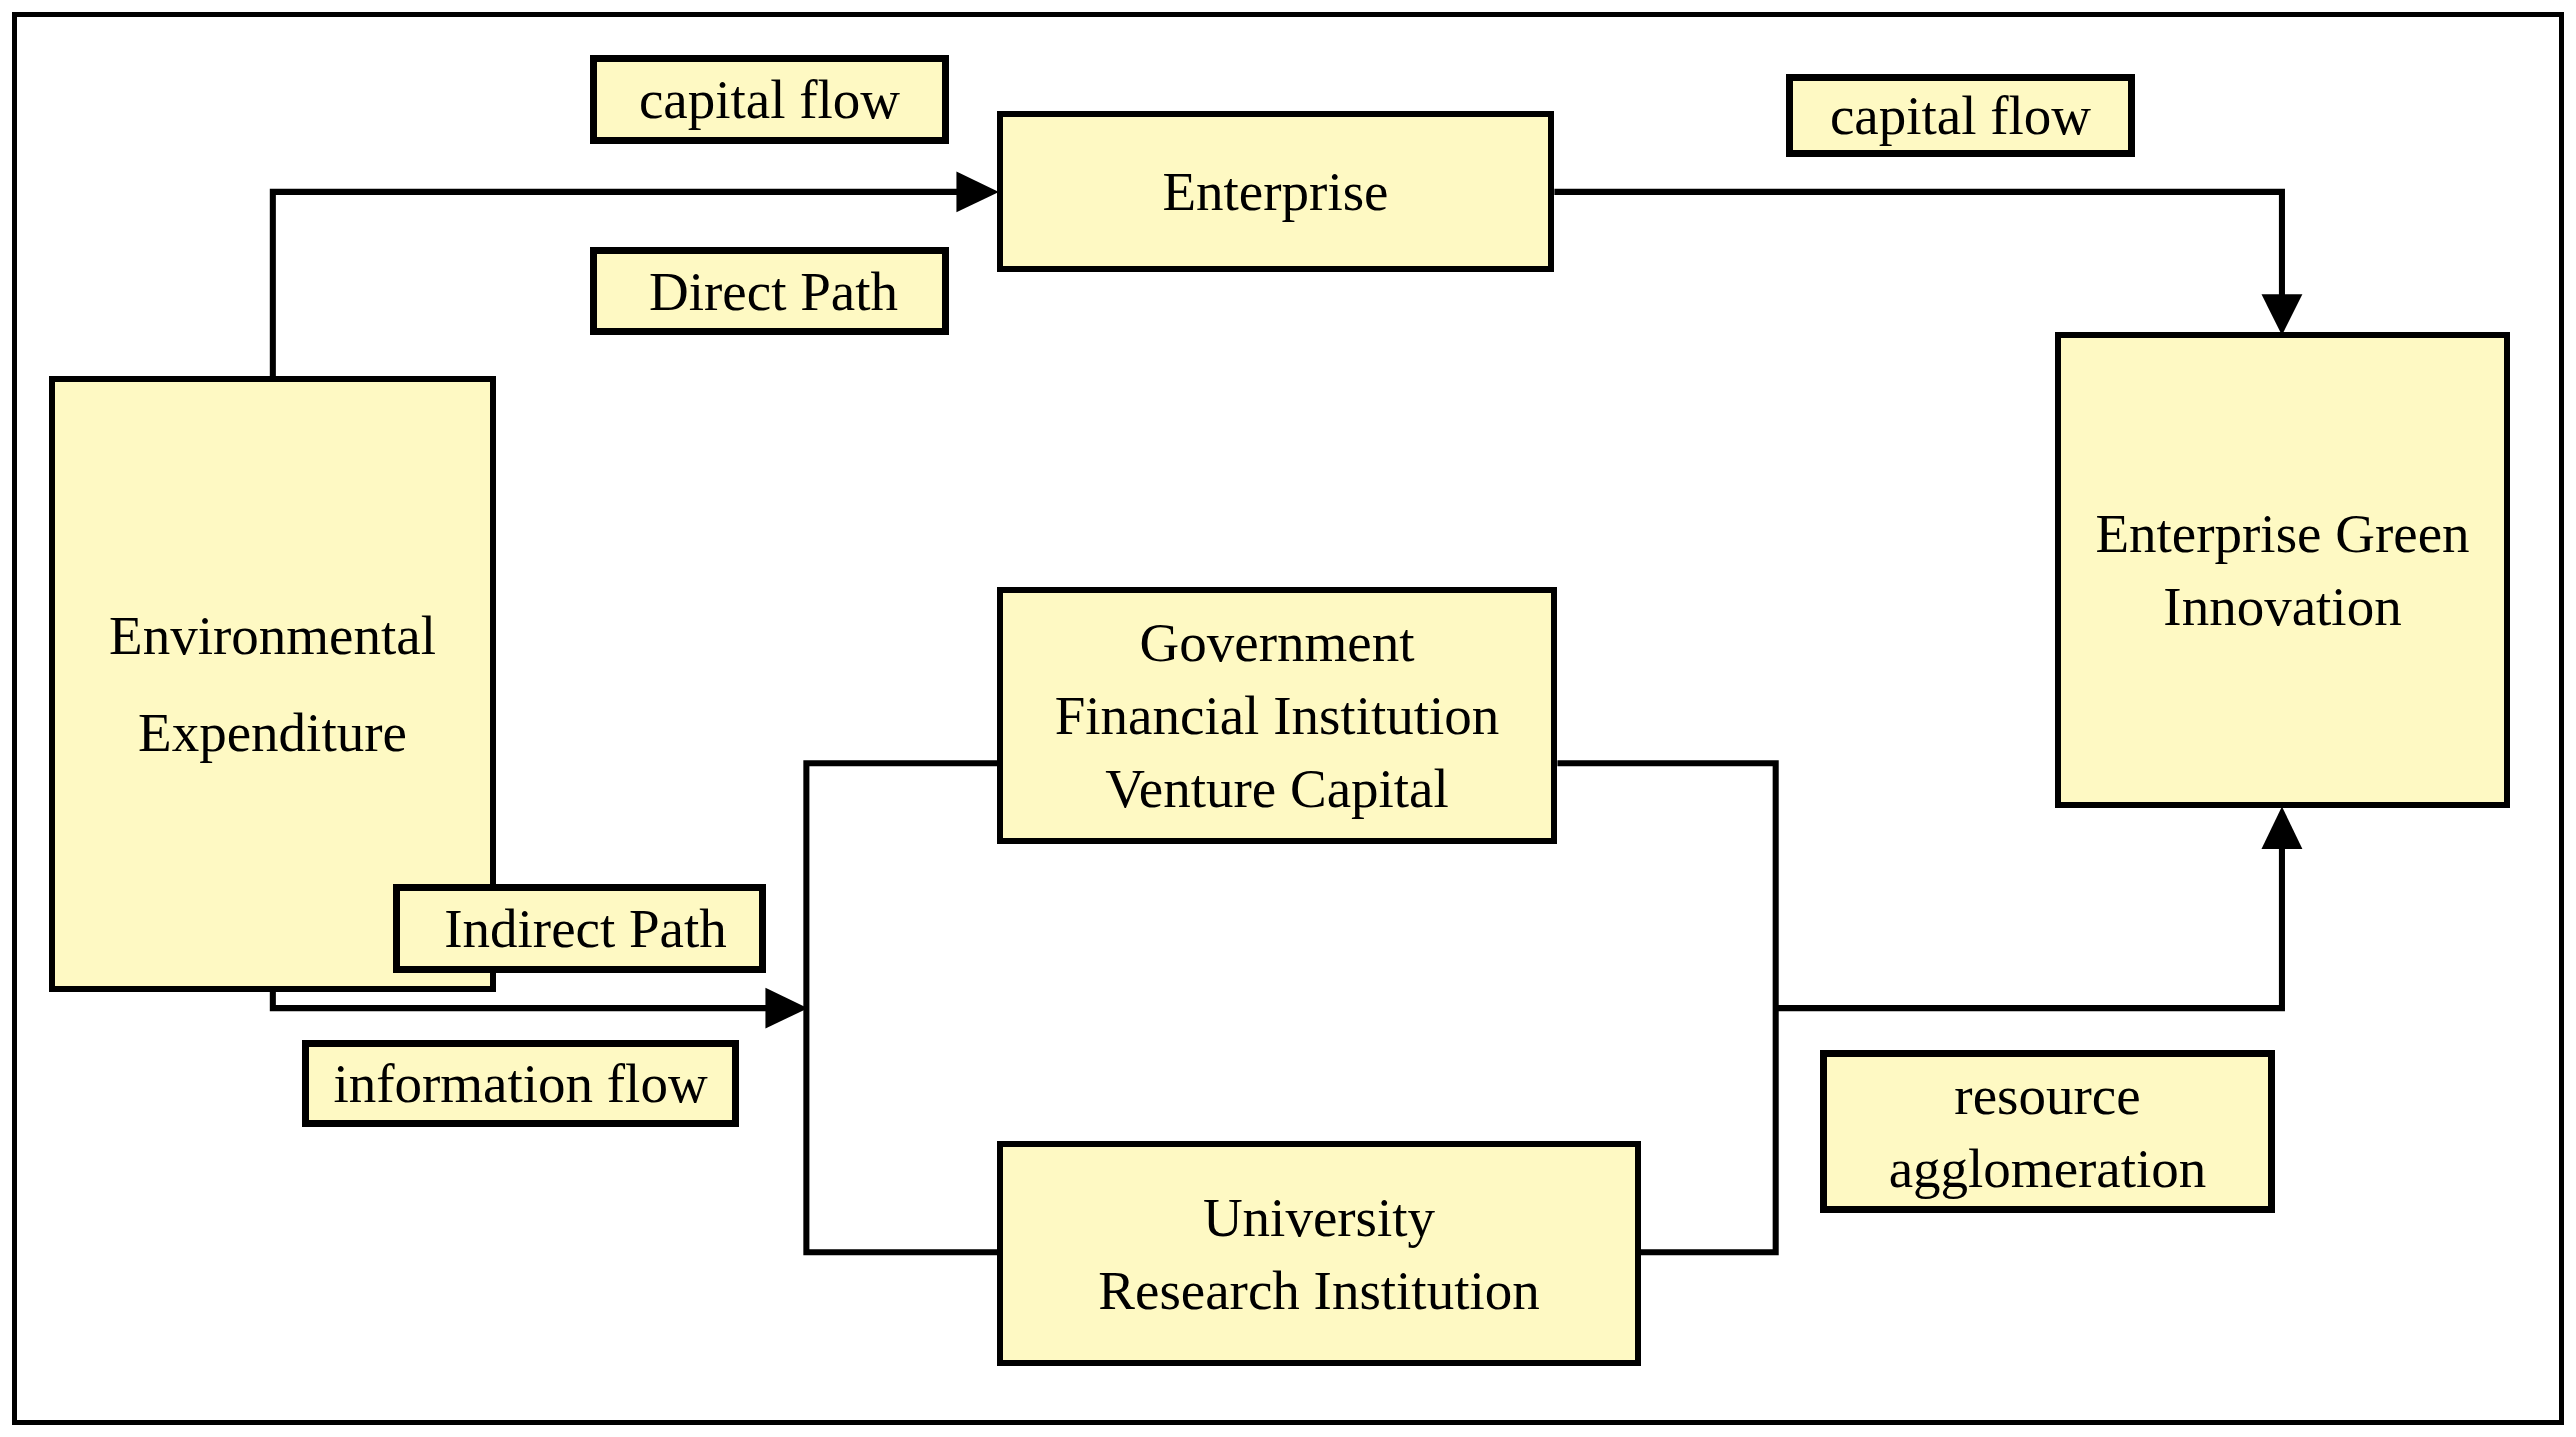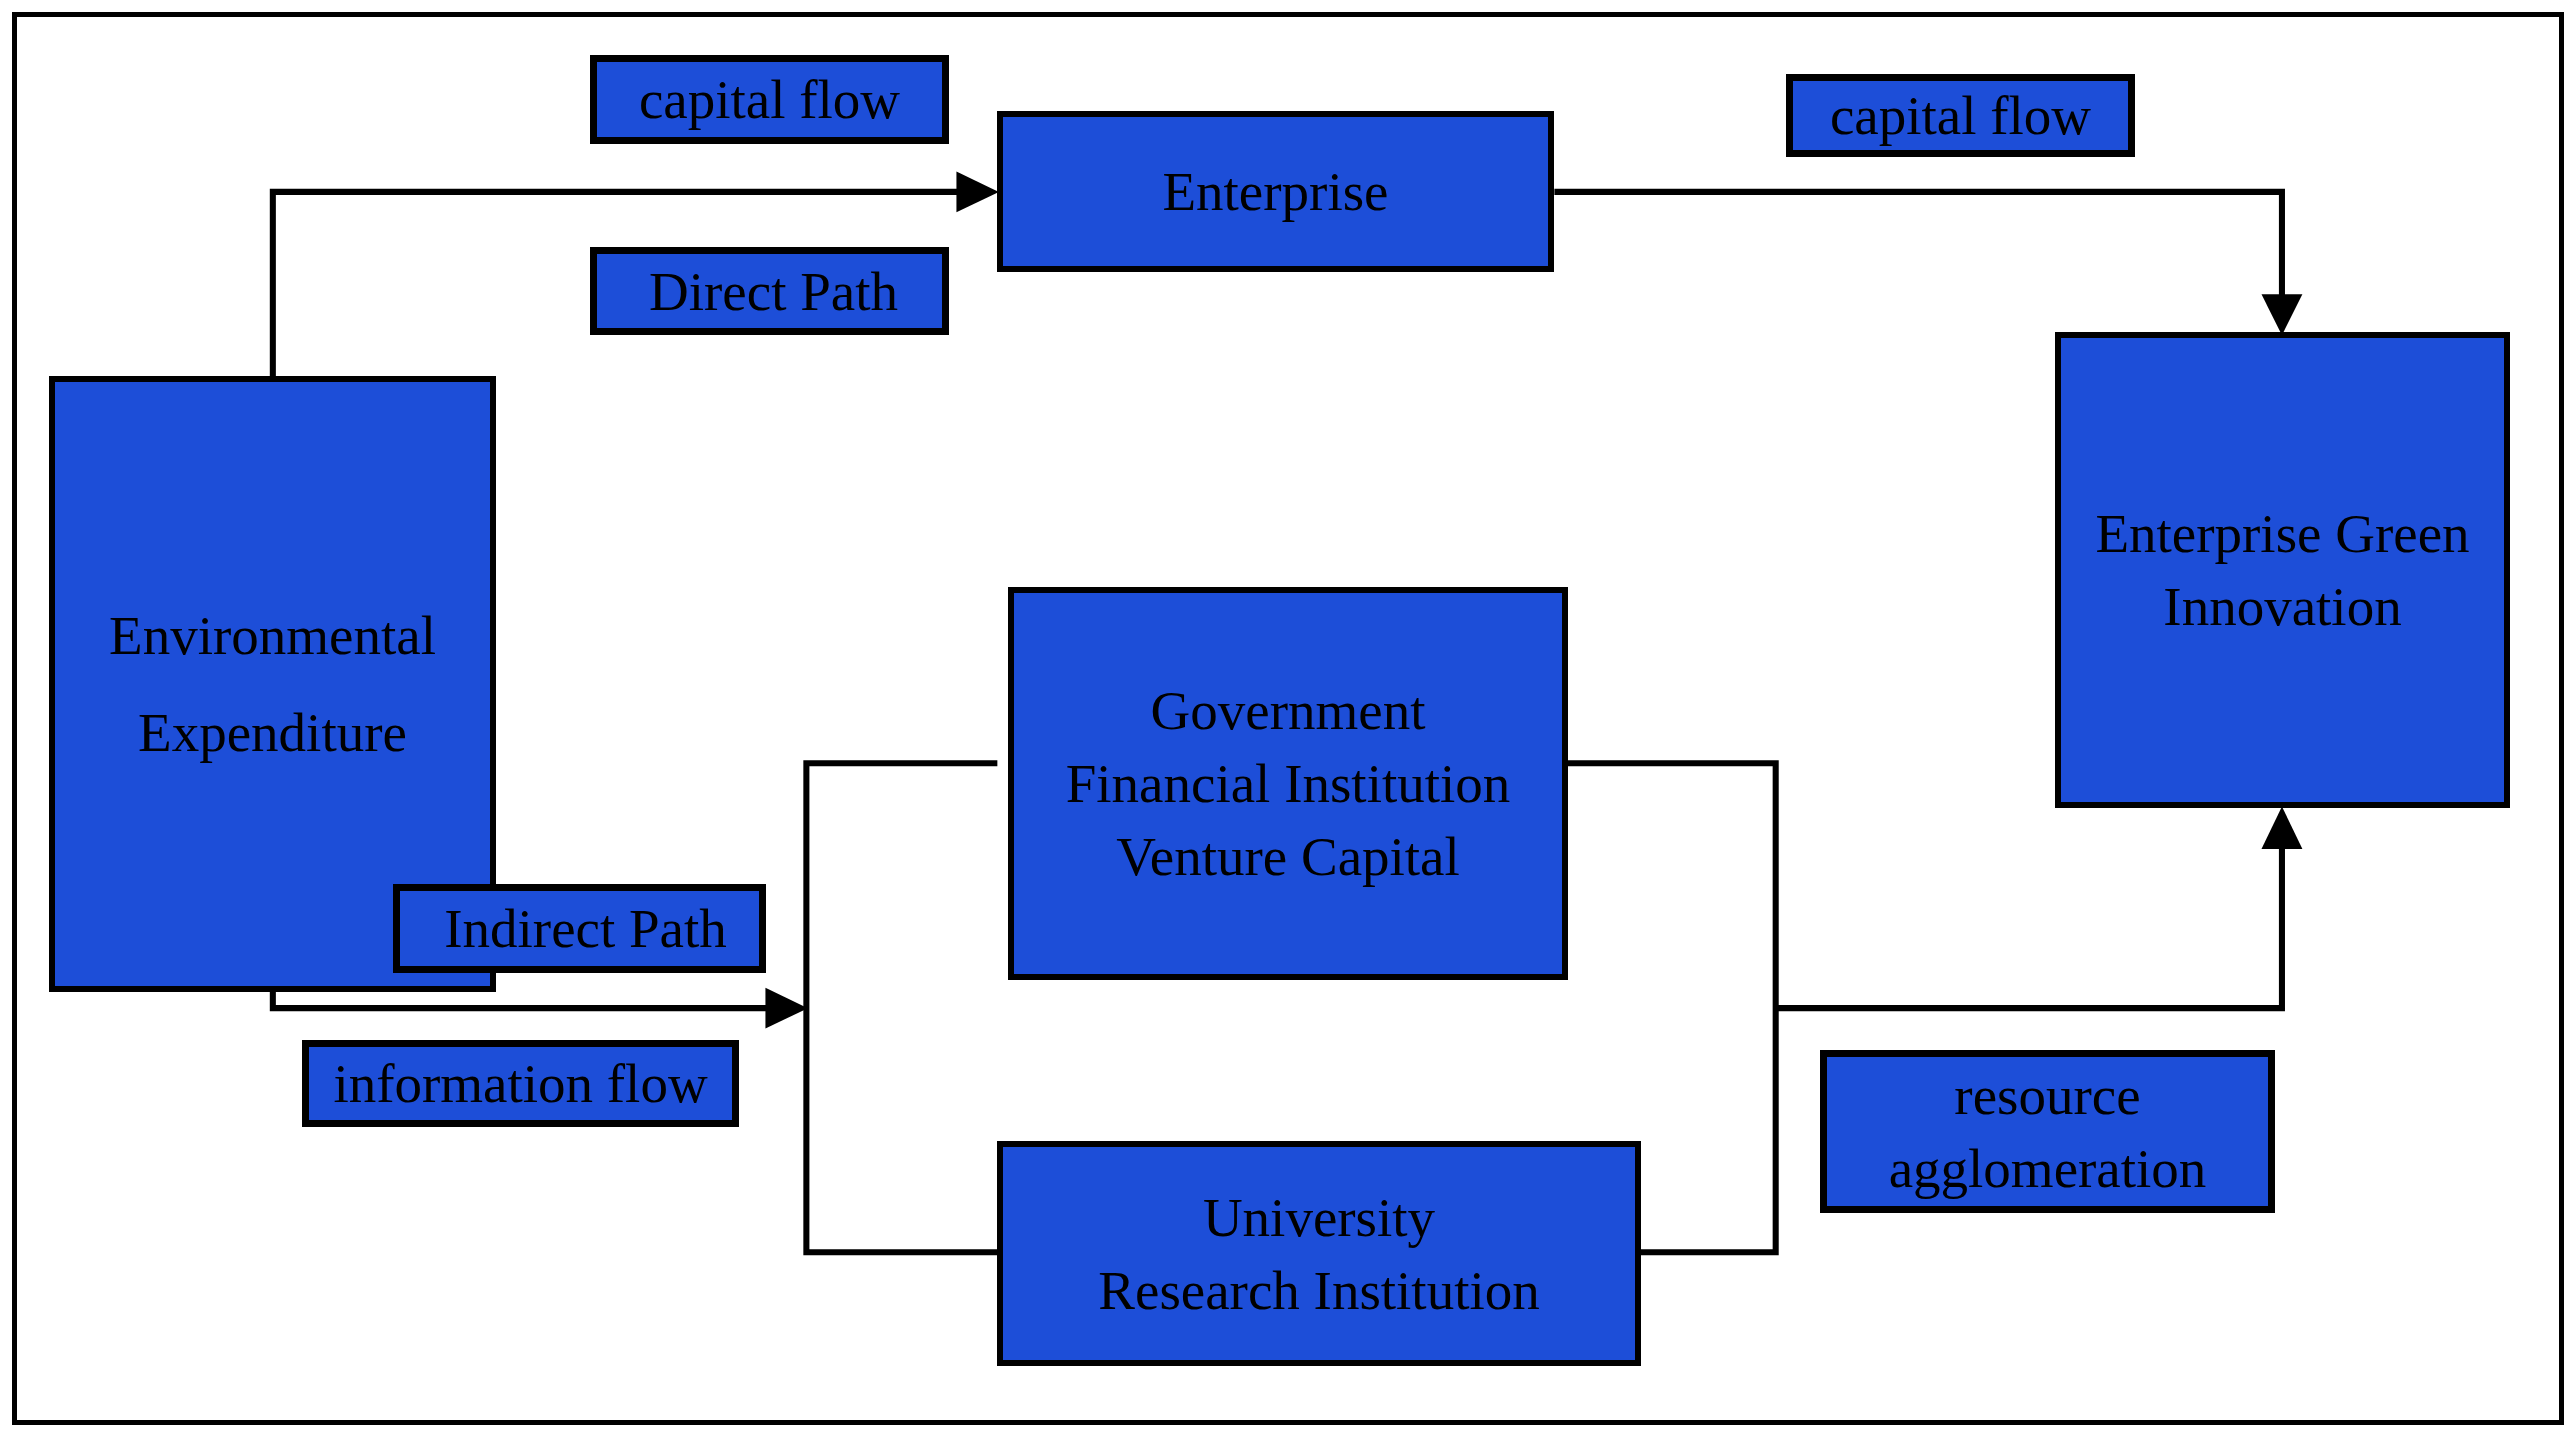--- a/index.html
+++ b/index.html
@@ -28,37 +28,37 @@
   .wires {
     position: absolute;
     left: 0;
     top: 0;
     width: 2576px;
     height: 1438px;
   }
   .box {
     position: absolute;
     box-sizing: border-box;
-    background: #1d4ed8;
+    background: #fef9c3;
     display: flex;
     flex-direction: column;
     align-items: center;
     justify-content: center;
     text-align: center;
     font-size: 55px;
     line-height: 73px;
     white-space: nowrap;
   }
   .node { border: 6px solid #000000; }
   .lbl  { border: 7.6px solid #000000; }
 
   
   .node-env   { left: 49px;   top: 376px;  width: 447px; height: 616px; gap: 24px; }
   .node-ent   { left: 997px; top: 111px;  width: 557px; height: 161px; }
-  .node-gov   { left: 997px; top: 587px;  width: 560px; height: 393px; margin-left: 11px; }
+  .node-gov   { left: 997px; top: 587px;  width: 560px; height: 257px; }
   .node-uni   { left: 997px; top: 1141px; width: 644px; height: 225px; }
   .node-green { left: 2055px; top: 332px;  width: 455px; height: 476px; }
 
   
   .lbl-capflow-l { left: 590px;  top: 55px;   width: 359px; height: 89px; }
   .lbl-direct    { left: 590px;  top: 247px;  width: 359px; height: 88px; padding-left: 8px; }
   .lbl-capflow-r { left: 1786px; top: 74px;   width: 349px; height: 83px; }
   .lbl-indirect  { left: 393px;  top: 884px; width: 373px; height: 89px; padding-left: 12px; }
   .lbl-info      { left: 302px;  top: 1040px; width: 437px; height: 87px; }
   .lbl-resource  { left: 1820px; top: 1050px; width: 455px; height: 163px; }

